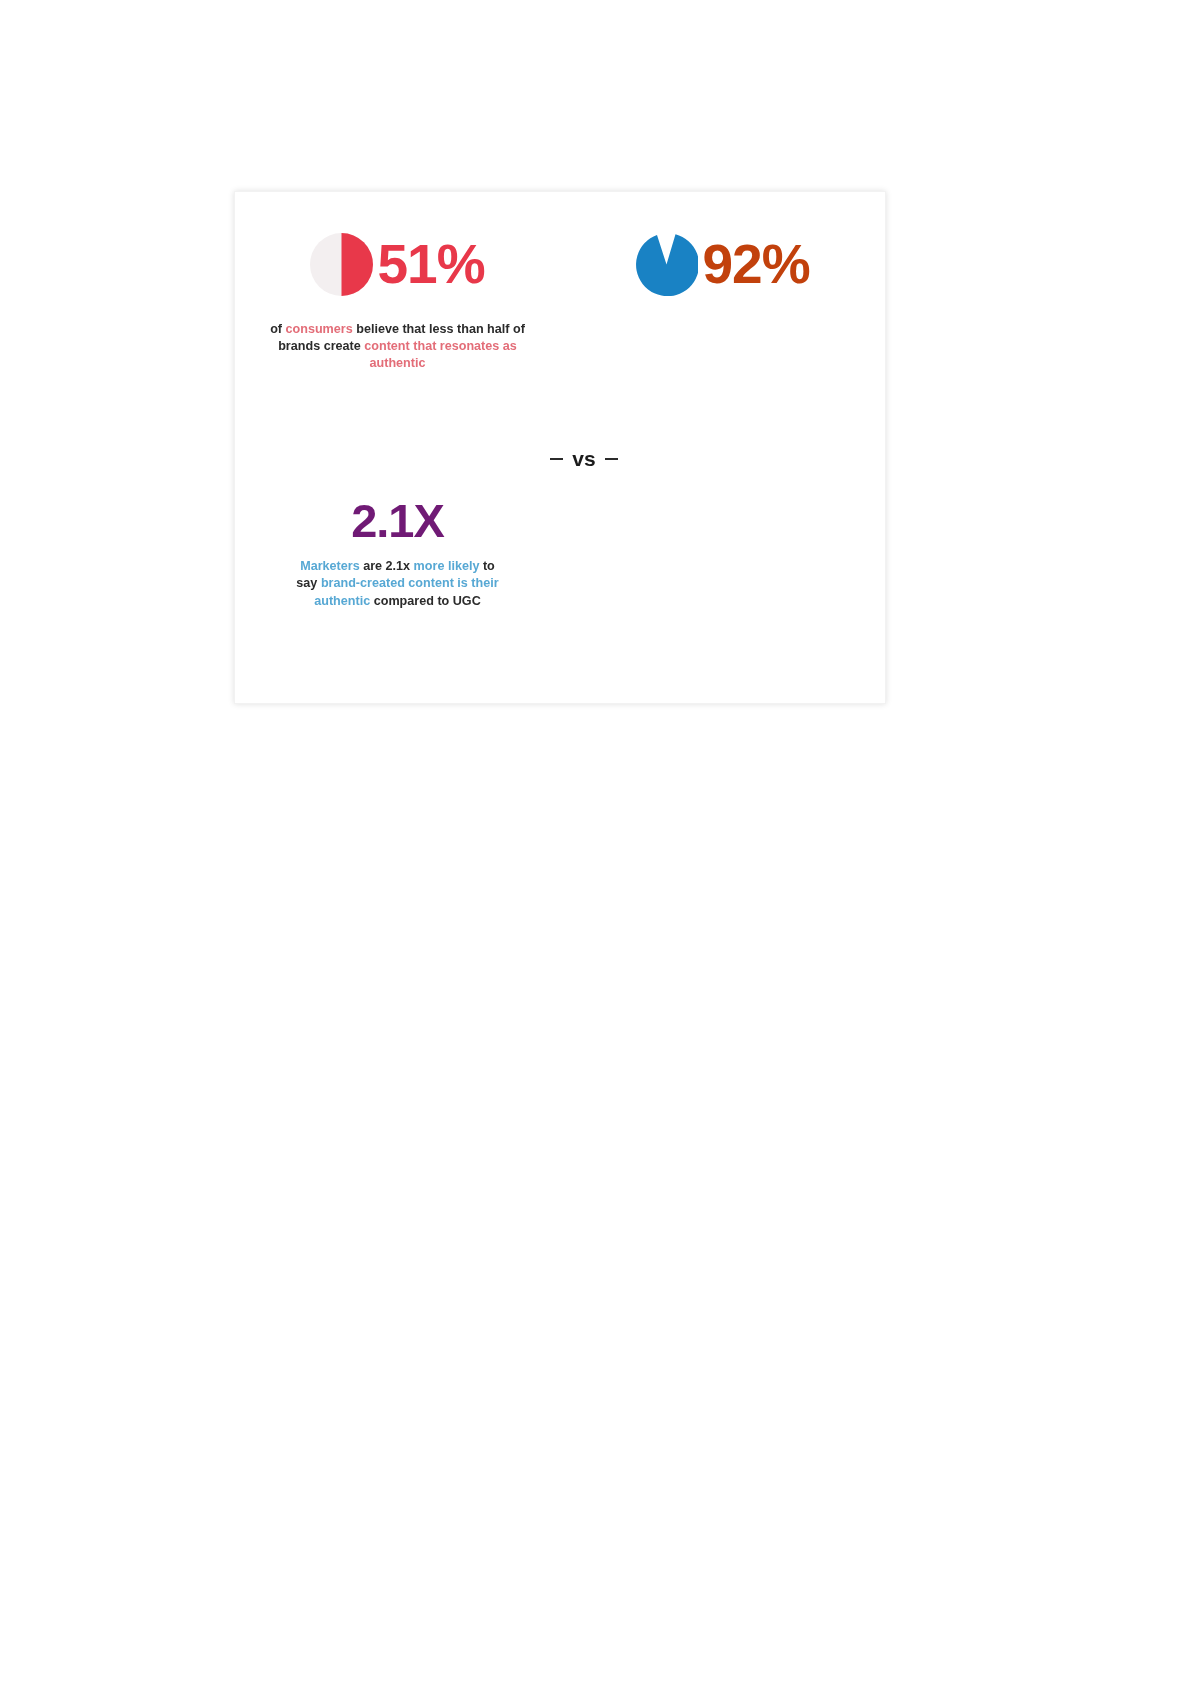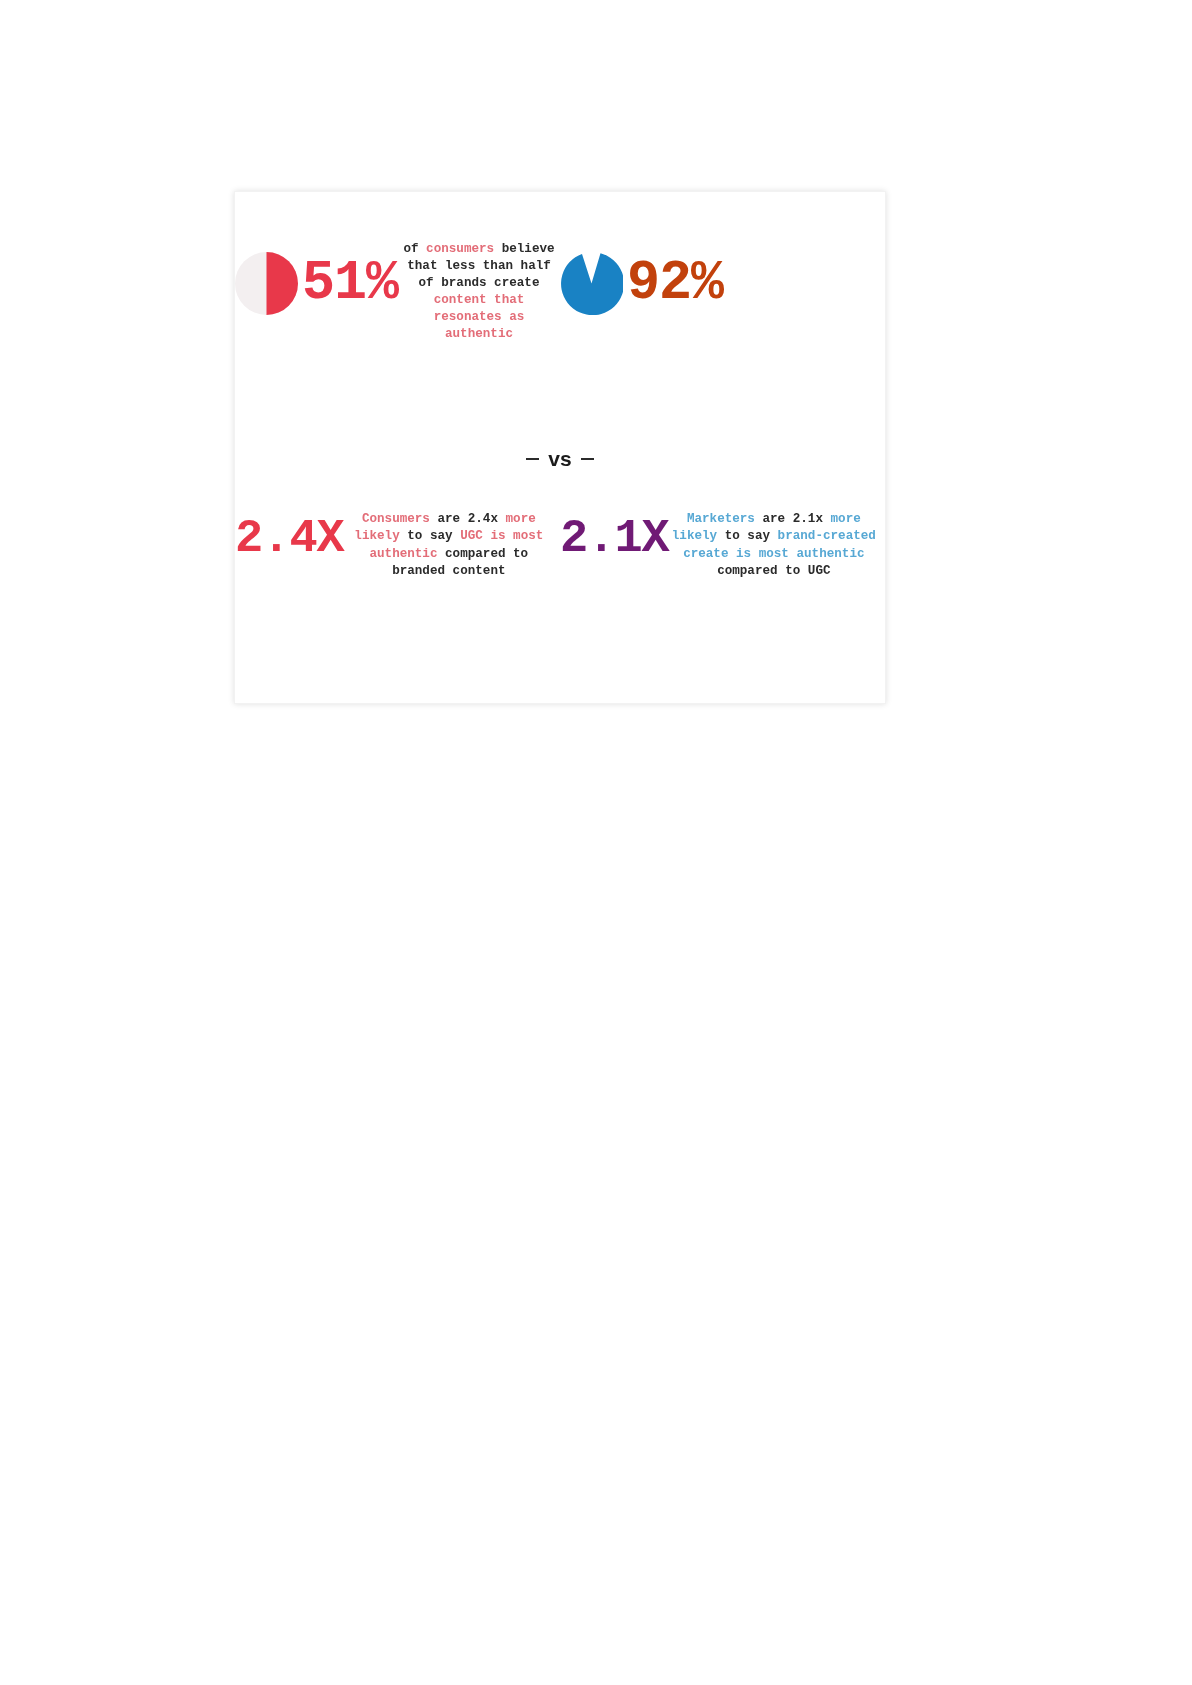--- a/index.html
+++ b/index.html
@@ -35,23 +35,22 @@
   .top-row {
     position: absolute;
     left: 0;
     top: 32px;
     width: 650px;
     display: flex;
   }
   .col {
     width: 325px;
     display: flex;
-    flex-direction: row;
+    flex-direction: column;
     align-items: center;
-    font-family: Liberation Mono, monospace;
   }
 
   .headline {
     display: flex;
     align-items: center;
     justify-content: center;
     height: 80px;
   }
 
   .pie {
@@ -87,20 +86,21 @@
   
   .vs-row {
     position: absolute;
     top: 255px;
     left: 0;
     width: 650px;
     display: flex;
     align-items: center;
     justify-content: center;
     gap: 9px;
+    padding-left: 24px;
   }
   .vs-dash {
     width: 13px;
     height: 2px;
     background: #2b2b2b;
   }
   .vs-label {
     font-size: 21px;
     font-weight: bold;
     color: #1b1b1b;
@@ -174,30 +174,24 @@
     </div>
 
     <div class="vs-row">
       <span class="vs-dash"></span>
       <span class="vs-label">vs</span>
       <span class="vs-dash"></span>
     </div>
 
     <div class="bottom-row">
 
-      <div class="col">
-        <span class="multnum red">2.4X</span>
-        <div class="caption-b">
-          <span class="hl-red">Consumers</span><span> are 2.4x </span><span class="hl-red">more likely</span><span> to say </span><span class="hl-red">UGC is most authentic</span><span> compared to branded content</span>
-        </div>
-      </div>
 
       <div class="col">
         <span class="multnum blue">2.1X</span>
         <div class="caption-b">
-          <span class="hl-blue">Marketers</span><span> are 2.1x </span><span class="hl-blue">more likely</span><span> to say </span><span class="hl-blue">brand-created create is most authentic</span><span> compared to UGC</span>
+          <span class="hl-blue">Marketers</span><span> are 2.1x </span><span class="hl-blue">more likely</span><span> to say </span><span class="hl-blue">brand-created content is their authentic</span><span> compared to UGC</span>
         </div>
       </div>
 
     </div>
 
   </div>
 </div>
 
 </body></html>

